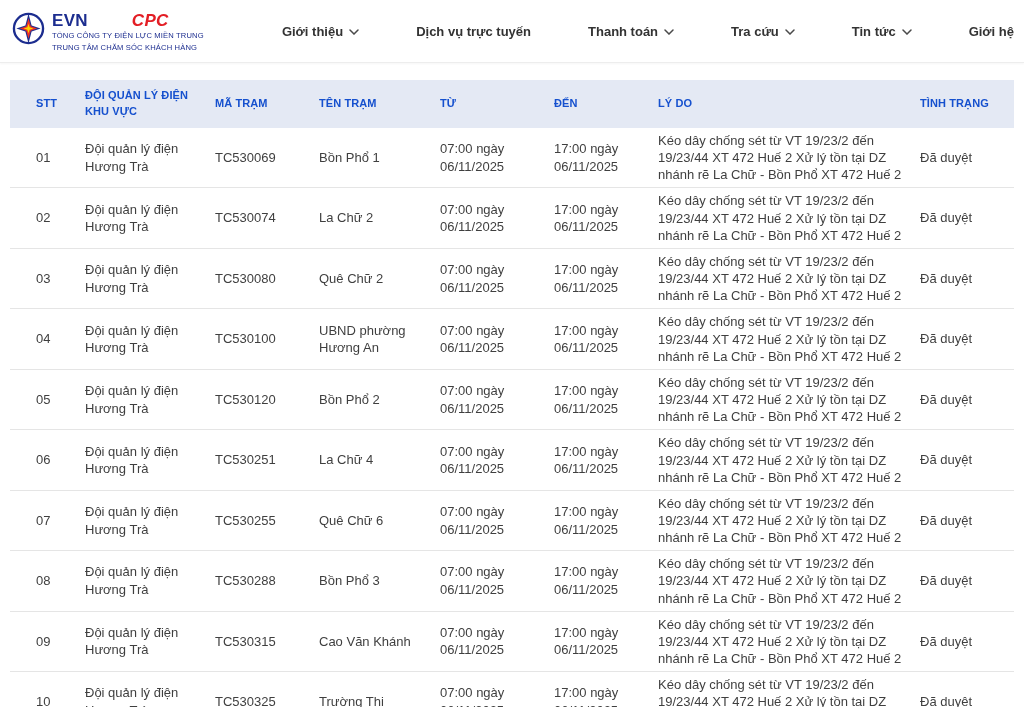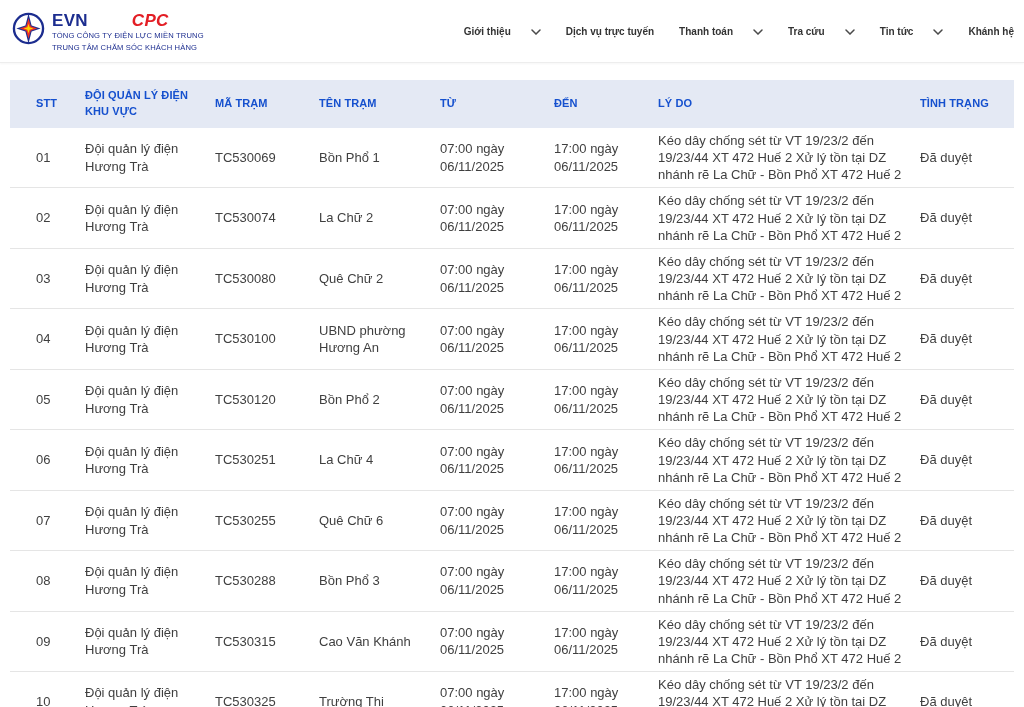--- a/index.html
+++ b/index.html
@@ -30,23 +30,23 @@
   .brand-text{display:flex;flex-direction:column;padding-top:2px;}
   .brand-name{font-size:17px;font-weight:bold;line-height:1.15;letter-spacing:.3px;}
   .brand-name .evn{color:var(--brand-blue);}
   .brand-name .cpc{color:var(--brand-red);font-style:italic;margin-left:44px;}
   .brand-sub{
     font-size:7.6px;font-weight:normal;color:var(--brand-blue);
     line-height:1.5;letter-spacing:.15px;white-space:nowrap;
   }
   .menu{display:flex;align-items:center;gap:25px;}
   .menu-item{
-    display:flex;align-items:center;gap:20px;
-    font-size:10px;font-weight:bold;color:var(--nav-text);
-    text-decoration:none;white-space:nowrap;cursor:pointer;
+    display:flex;align-items:center;gap:6px;
+    font-size:13px;font-weight:bold;color:var(--nav-text);
+    text-decoration:none;white-space:nowrap;cursor:pointer;margin-left:32px;
   }
   .chev{width:10px;height:6px;margin-top:2px;flex:0 0 auto;}
   
   .table-wrap{margin:17px 10px 0 10px;}
   table{border-collapse:collapse;table-layout:fixed;width:1004px;}
   thead th{
     background:var(--table-header-bg);color:var(--table-header-text);
     font-size:11px;font-weight:bold;text-align:left;vertical-align:middle;
     height:48px;padding:4px 6px 4px 9px;line-height:1.45;letter-spacing:.1px;
   }
@@ -99,21 +99,21 @@
           <path d="M1 1 L5 5 L9 1" fill="none" stroke="#4a4a4a" stroke-width="1.5" stroke-linecap="round"></path>
         </svg>
     </a>
     <a class="menu-item">
       <span>Tin tức</span>
       <svg class="chev" viewBox="0 0 10 6" aria-hidden="true">
           <path d="M1 1 L5 5 L9 1" fill="none" stroke="#4a4a4a" stroke-width="1.5" stroke-linecap="round"></path>
         </svg>
     </a>
     <a class="menu-item">
-      <span>Khánh hệ</span>
+      <span>Giới hệ</span>
     </a>
   </nav>
 </header>
 
 <div class="table-wrap">
   <table>
     <colgroup>
       <col style="width:66px">
         <col style="width:130px">
         <col style="width:104px">

